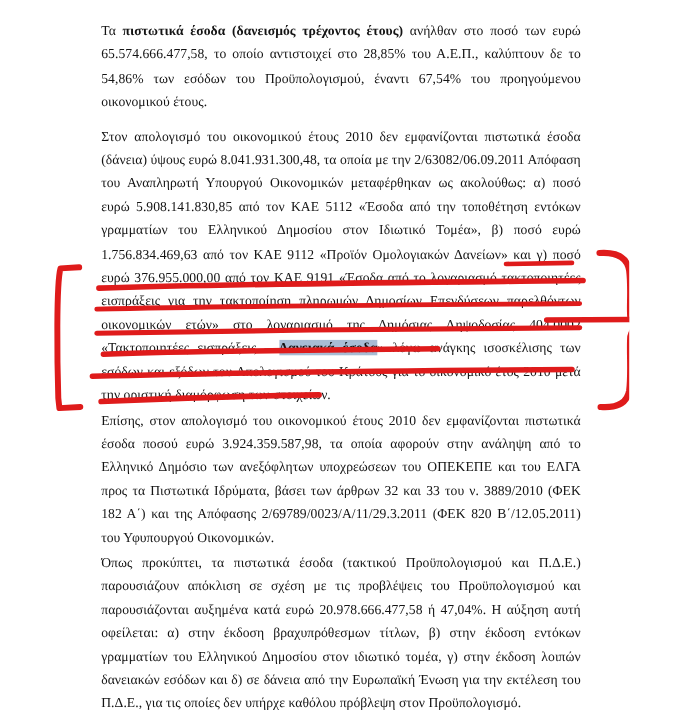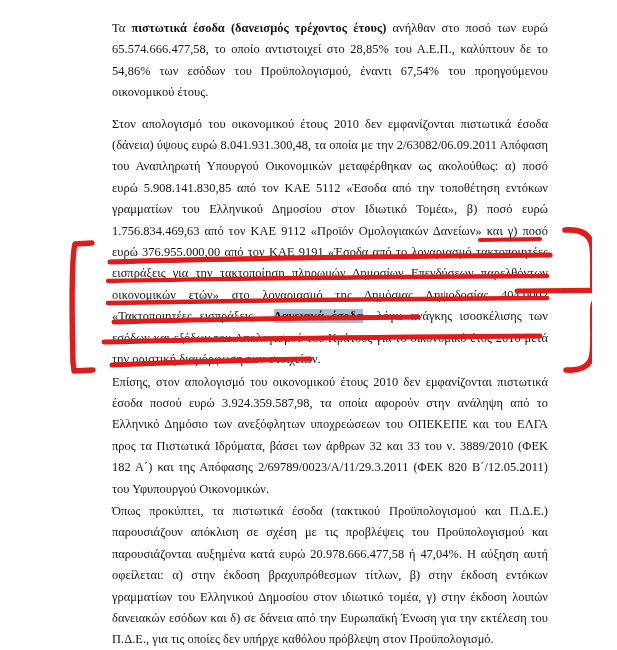--- a/index.html
+++ b/index.html
@@ -8,21 +8,20 @@
     background: #ffffff;
   }
   #page {
     position: relative;
     width: 572px;
     height: 650px;
     background: #ffffff;
     overflow: hidden;
     font-family: "Liberation Serif", "DejaVu Serif", serif;
     color: #1a1a1a;
-    margin-left: 20px;
   }
   #doc-body {
     position: absolute;
     left: 92px;
     top: 18px;
     width: 436px;
   }
   .para {
     margin: 0 0 1px 0;
     text-align: justify;

